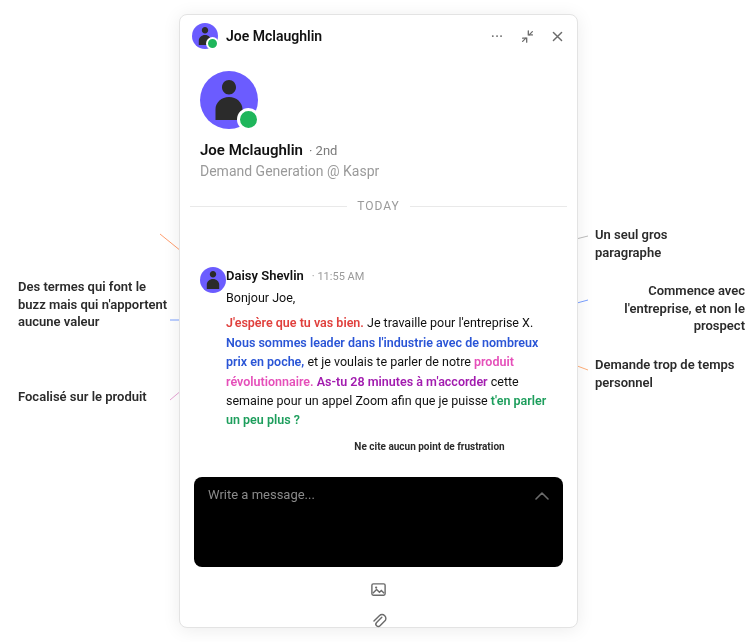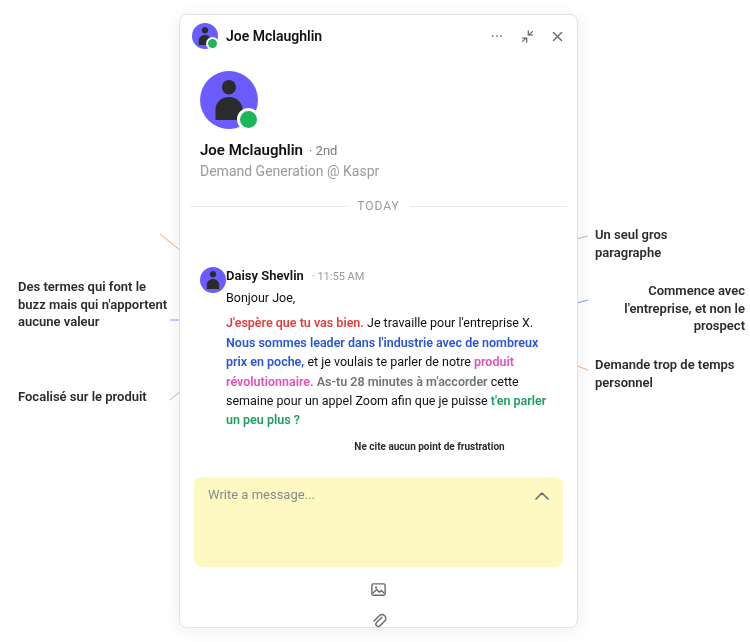--- a/index.html
+++ b/index.html
@@ -26,23 +26,23 @@
   .ava-sm{position:relative;width:26px;height:26px;border-radius:50%;background:#6b5cff;flex:none;display:flex;align-items:center;justify-content:center;margin-top:2px;}
   .ava-sm svg{width:18px;height:22px;}
   .msg-body{flex:1;}
   .msg-from{font-size:13px;font-weight:600;}
   .msg-time{font-size:11px;color:#9a9a9a;font-weight:400;margin-left:4px;}
   .msg-text{font-size:12.5px;line-height:1.55;margin-top:4px;padding-right:4px;}
   .msg-text .seg{display:inline;}
   .c-red{color:#e0403d;font-weight:600;}
   .c-blue{color:#2a55d6;font-weight:600;}
   .c-pink{color:#e54fb9;font-weight:600;}
-  .c-orange{color:#737373;font-weight:600;}
+  .c-orange{color:#a21caf;font-weight:600;}
   .c-green{color:#1d9e5c;font-weight:600;}
-  .composer{position:relative;margin:16px 14px 0;height:90px;background:#fef9c3;border-radius:8px;padding:10px 14px;box-sizing:border-box;}
+  .composer{position:relative;margin:16px 14px 0;height:90px;background:#000000;border-radius:8px;padding:10px 14px;box-sizing:border-box;}
   .composer-ph{color:#8a8a8a;font-size:13px;}
   .composer .caret{position:absolute;top:10px;right:14px;color:#6b6b6b;font-size:14px;cursor:pointer;}
   .ftr{display:flex;align-items:center;gap:14px;padding:14px 18px;color:#6b6b6b;flex-direction:column;}
   .ftr .ic{width:17px;height:17px;display:inline-flex;align-items:center;justify-content:center;cursor:pointer;}
   .ftr .gif{font-size:11px;font-weight:700;letter-spacing:.03em;cursor:pointer;}
   .ftr .right{margin-left:auto;display:flex;align-items:center;gap:10px;}
   .sendbtn{font-size:12px;color:#6b6b6b;background:#fef9c3;border:1px solid #d8d8d8;border-radius:14px;padding:4px 14px;cursor:pointer;}
   
   .ann{position:absolute;font-size:13px;font-weight:600;color:#2b2b2b;line-height:1.35;}
   .leader{position:absolute;pointer-events:none;}

